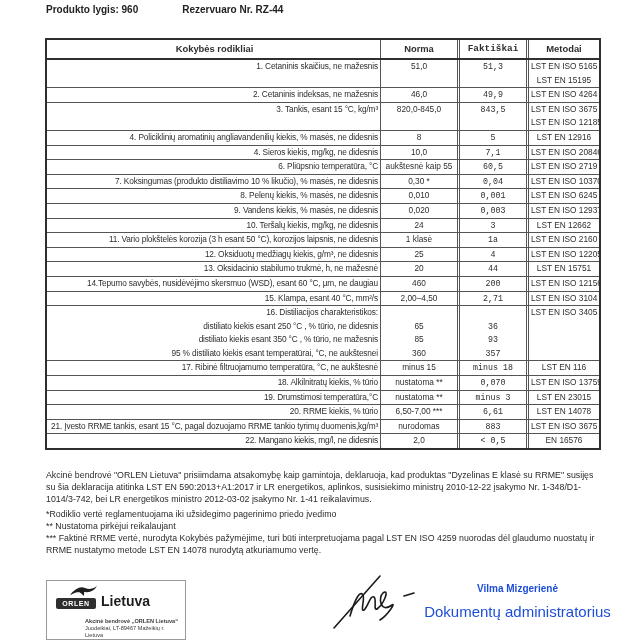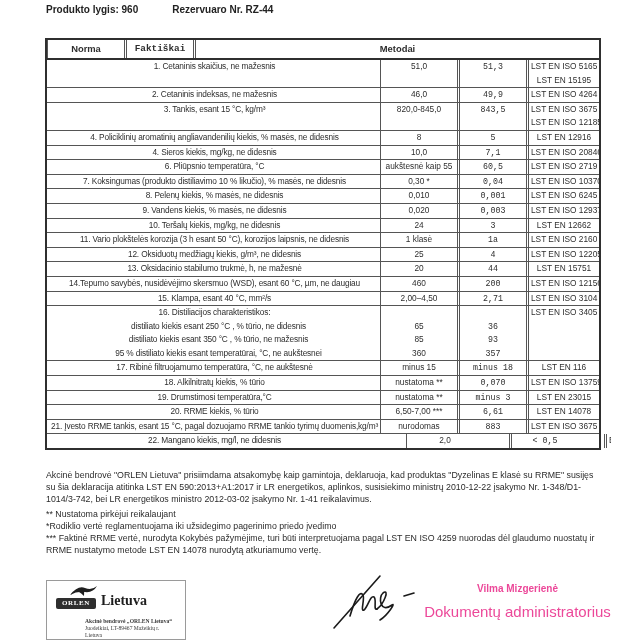--- a/index.html
+++ b/index.html
@@ -6,83 +6,84 @@
   body { background: #ffffff; font-family: "Liberation Sans", sans-serif; }
   .page {
     position: relative; width: 640px; height: 640px;
     background: #ffffff; overflow: hidden; color: #2b2b2b;
   }
 
   
   .doc-header {
     position: absolute; left: 46px; top: 4px;
     font-size: 10px; font-weight: bold; color: #222;
-    display: flex; gap: 34px; white-space: nowrap;
+    display: flex; gap: 44px; white-space: nowrap;
   }
 
   
   .qtable {
     position: absolute; left: 45px; top: 38px; width: 556px;
     border: 2px solid #2f2f2f; background: #fff;
     font-size: 8.3px; color: #2e2e2e;
   }
   .trow { display: flex; align-items: stretch; border-bottom: 1px solid #555; }
   .trow.noline { border-bottom: none; }
-  .tbody .trow:last-child { border-bottom: none; gap: 26px; }
+  .tbody .trow:last-child { border-bottom: none; }
   .c { line-height: 13.6px; padding: 0 2px; overflow: hidden; }
   .c.label {
-    flex: 0 0 333px; text-align: center; padding-left: 4px;
+    flex: 0 0 333px; text-align: right; padding-left: 4px;
     white-space: nowrap; letter-spacing: -0.15px;
   }
   .trow.indent .c.label { padding-left: 12px; }
   .c.norma { flex: 0 0 77px; text-align: center; border-left: 1px solid #555; }
   .c.fakt  { flex: 0 0 69px; text-align: center; border-left: 3px double #555; font-family: Liberation Mono, monospace; }
   .c.method{ flex: 1 1 auto; text-align: center; border-left: 3px double #555; }
   .mline { line-height: 13.6px; white-space: nowrap; }
   .thead { border-bottom: 2px solid #2f2f2f; }
   .thead .c { font-weight: bold; font-size: 9.4px; line-height: 18px; text-align: center; letter-spacing: 0; white-space: nowrap; }
 
   
   .notes { position: absolute; left: 46px; top: 469px; width: 554px; font-size: 8.8px; line-height: 12.2px; color: #2b2b2b; }
   .notes .decl { margin-bottom: 2px; }
   .notes .fn { margin: 0; }
 
   
   .logo-box {
     position: absolute; left: 46px; top: 580px; width: 140px; height: 60px;
-    border: 1px solid #9a9a9a; background: #fff; overflow: hidden; font-family: Liberation Serif, serif;
+    border: 1px solid #9a9a9a; background: #fff; overflow: hidden;
   }
   .eagle { position: absolute; left: 22px; top: 3px; }
   .badge {
     position: absolute; left: 9px; top: 17px; width: 40px; height: 11px;
     background: #2e2e2e; border-radius: 2px; color: #fff;
     font-size: 7px; font-weight: bold; text-align: center; line-height: 11px;
     letter-spacing: 0.6px;
   }
   .brand { position: absolute; left: 54px; top: 12px; font-size: 14px; font-weight: bold; color: #1d1d1d; }
   .addr { position: absolute; left: 38px; top: 37px; font-size: 5.6px; line-height: 6.8px; color: #3c3c3c; white-space: nowrap; }
   .addr .co { font-weight: bold; }
 
   .signature { position: absolute; left: 328px; top: 568px; }
-  .signer { position: absolute; left: 420px; top: 583px; width: 195px; text-align: center; color: #ec4899; }
+  .signer { position: absolute; left: 420px; top: 583px; width: 195px; text-align: center; color: #1d4ed8; }
   .signer .name { font-size: 10px; font-weight: bold; margin-bottom: 9px; }
   .signer .role { font-size: 15px; }
 </style>
 </head>
 <body>
 
 <div class="page">
 
   <div class="doc-header">
     <span>Produkto lygis: 960</span>
     <span>Rezervuaro Nr. RZ-44</span>
   </div>
 
   <div class="qtable">
     <div class="trow thead">
+      <div class="c label">Kokybės rodikliai</div>
       <div class="c norma">Norma</div>
       <div class="c fakt">Faktiškai</div>
       <div class="c method">Metodai</div>
     </div>
     <div class="tbody">
 
         <div class="trow">
           <div class="c label">1.   Cetaninis skaičius, ne mažesnis</div>
           <div class="c norma">51,0</div>
           <div class="c fakt">51,3</div>
@@ -300,22 +301,22 @@
           <div class="c fakt">&lt; 0,5</div>
           <div class="c method">
             <div class="mline">EN 16576</div>
           </div>
         </div>
       </div>
   </div>
 
   <div class="notes">
     <p class="decl">Akcinė bendrovė "ORLEN Lietuva" prisiimdama atsakomybę kaip gamintoja, deklaruoja, kad produktas "Dyzelinas E klasė su RRME" susijęs su šia deklaracija atitinka  LST EN 590:2013+A1:2017 ir LR energetikos, aplinkos, susisiekimo ministrų 2010-12-22 įsakymo Nr. 1-348/D1-1014/3-742, bei LR energetikos ministro 2012-03-02 įsakymo Nr. 1-41 reikalavimus.</p>
+    <p class="fn">*Rodiklio vertė reglamentuojama iki užsidegimo pagerinimo priedo įvedimo</p>
     <p class="fn">** Nustatoma pirkėjui reikalaujant</p>
-    <p class="fn">*Rodiklio vertė reglamentuojama iki užsidegimo pagerinimo priedo įvedimo</p>
     <p class="fn">*** Faktinė RRME vertė,  nurodyta Kokybės pažymėjime, turi būti interpretuojama pagal  LST EN ISO 4259 nuorodas dėl glaudumo nuostatų  ir  RRME nustatymo  metode  LST EN 14078 nurodytą atkuriamumo vertę.</p>
   </div>
 
   <div class="logo-box">
     <svg class="eagle" width="30" height="13" viewBox="0 0 30 13">
       <path d="M1,11 Q9,1 16,4 Q23,6.5 28,2 Q24,9 16,8 Q8,7 1,11 Z" fill="#1f1f1f"></path>
       <path d="M14,5 Q16,8 15,12 Q12,9 10,8 Z" fill="#1f1f1f"></path>
     </svg>
     <div class="badge">ORLEN</div>
     <div class="brand">Lietuva</div>

